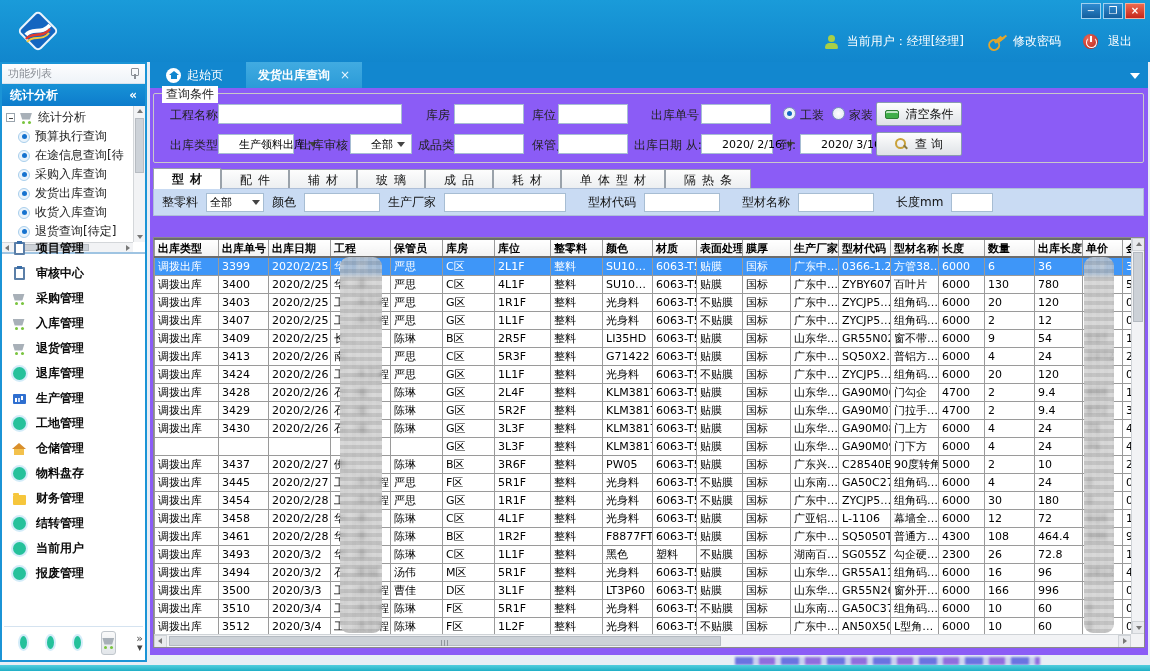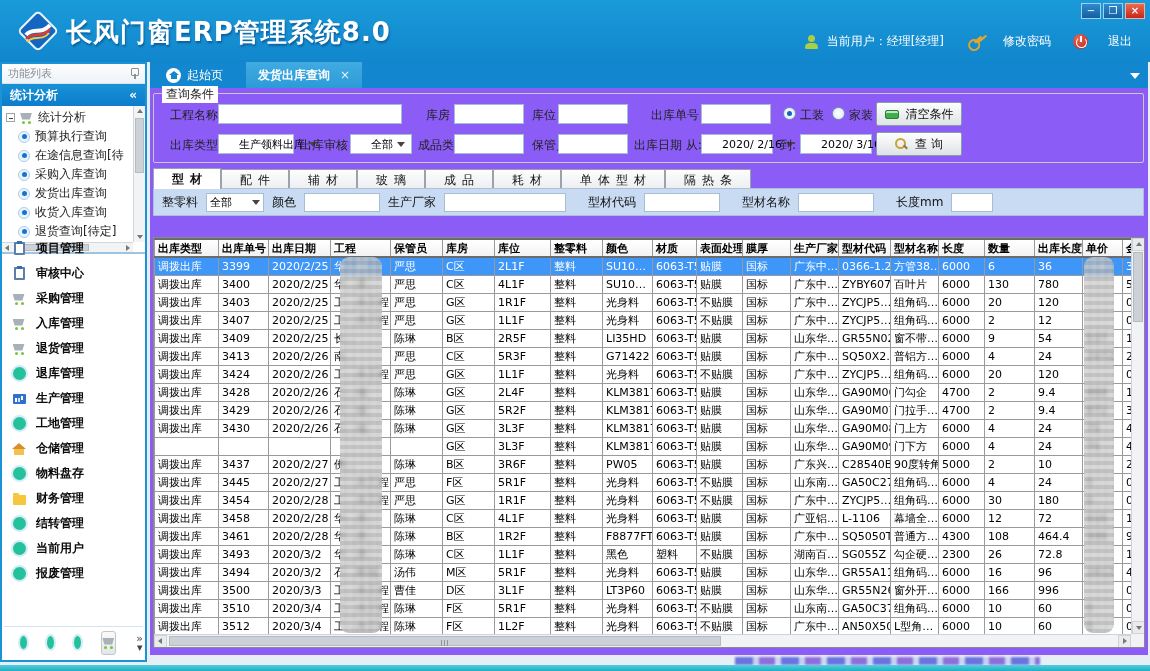--- a/index.html
+++ b/index.html
@@ -11,21 +11,21 @@
     background:linear-gradient(#1a9bd9,#1186cd); }
   .logo { position:absolute; left:16px; top:9px; }
   .app-title { position:absolute; left:66px; top:15px; color:#fff; font-size:26px; font-weight:bold;
     letter-spacing:1px; text-shadow:1px 2px 2px rgba(0,40,90,.45); white-space:nowrap; }
   .win-controls { position:absolute; top:3px; right:5px; display:flex; gap:2px; }
   .winbtn { width:20px; height:16px; color:#fff; font-size:10px; line-height:14px; text-align:center;
     border:1px solid #9fd0ef; background:linear-gradient(#2f8bd0,#145f9e); cursor:default; }
   .winbtn.close { background:linear-gradient(#ef6a4d,#c5271c); border-color:#f3b09e; font-weight:bold; }
   .userbar { position:absolute; top:33px; right:18px; display:flex; align-items:center; gap:8px;
     color:#fff; font-size:12px; white-space:nowrap; }
-  .userbar .grp { display:flex; align-items:center; gap:20px; margin-left:14px; }
+  .userbar .grp { display:flex; align-items:center; gap:10px; margin-left:14px; }
   .i-user { position:relative; width:15px; height:14px; }
   .i-user::before { content:""; position:absolute; left:4px; top:0; width:7px; height:7px; border-radius:50%; background:#a8cf45; }
   .i-user::after { content:""; position:absolute; left:1px; bottom:0; width:13px; height:6px; border-radius:6px 6px 2px 2px; background:#a8cf45; }
   .i-key { position:relative; width:17px; height:15px; transform:rotate(-40deg); }
   .i-key::before { content:""; position:absolute; left:0; top:4px; width:8px; height:8px; border:2.5px solid #e3a62c; border-radius:50%; }
   .i-key::after { content:""; position:absolute; left:8px; top:7px; width:9px; height:2.5px; background:#e3a62c;
     box-shadow:5px 2px 0 -0.5px #e3a62c, 2px 2px 0 -0.5px #e3a62c; }
   .i-power { position:relative; width:15px; height:15px; border-radius:50%; background:radial-gradient(circle at 35% 30%, #e8695a,#b91d12); }
   .i-power::before { content:""; position:absolute; left:3px; top:3px; width:9px; height:9px; border:1.5px solid #fff; border-top-color:transparent; border-radius:50%; }
   .i-power::after { content:""; position:absolute; left:6.5px; top:1.5px; width:2px; height:6px; background:#fff; }
@@ -152,21 +152,20 @@
 
 <div class="titlebar">
   <svg class="logo" width="44" height="44" viewBox="0 0 44 44">
     <g transform="rotate(45 22 22)">
       <rect x="8" y="8" width="28" height="28" rx="4" fill="#1466c0" stroke="#eaf4fd" stroke-width="2"></rect>
     </g>
     <path d="M10 26 C16 18 26 26 34 16" stroke="#fff" stroke-width="4" fill="none"></path>
     <path d="M10 30 C16 22 26 30 34 20" stroke="#e23a2e" stroke-width="2.5" fill="none"></path>
     <path d="M11 33 C17 25 26 33 33 24" stroke="#f6c93c" stroke-width="2" fill="none"></path>
   </svg>
-  <div class="app-title">长风门窗ERP管理系统8.0</div>
   <div class="win-controls">
     <div class="winbtn">−</div>
     <div class="winbtn">❐</div>
     <div class="winbtn close">×</div>
   </div>
   <div class="userbar">
     <span class="i-user"></span>
     <span>当前用户：经理[经理]</span>
     <span class="grp">
       <span class="i-key"></span>

